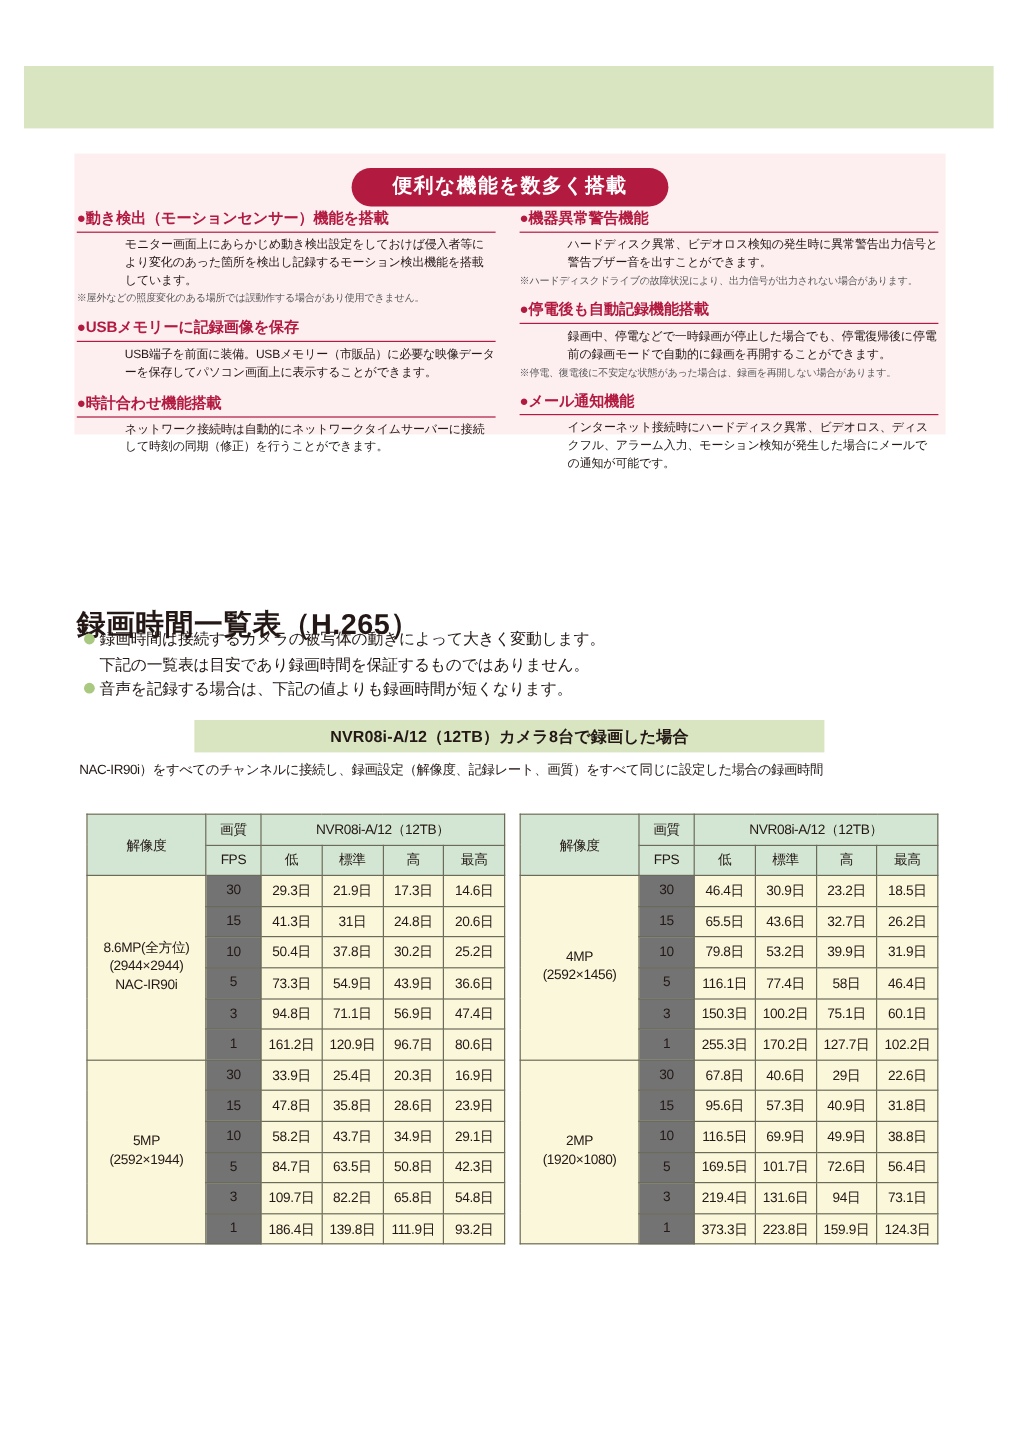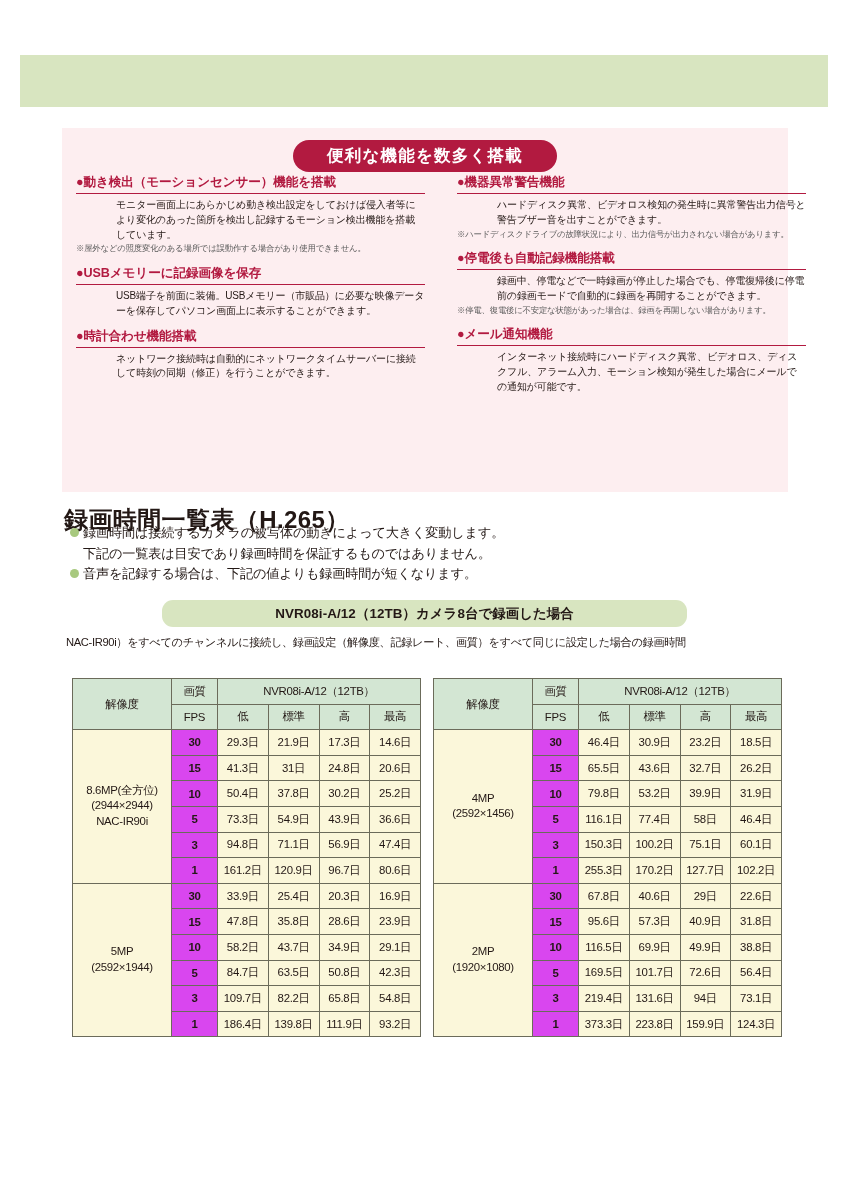--- a/index.html
+++ b/index.html
@@ -26,21 +26,21 @@
     height: 52px;
     background: #d8e5c0;
   }
 
   
   .features-panel {
     position: absolute;
     left: 62px;
     top: 128px;
     width: 726px;
-    height: 364px;
+    height: 234px;
     background: #fdeef0;
   }
 
   .pill-wrap {
     position: absolute;
     left: 0;
     top: 12px;
     width: 726px;
     text-align: center;
   }
@@ -55,22 +55,22 @@
     border-radius: 16px;
     line-height: 1.25;
   }
 
   .feat-cols {
     position: absolute;
     left: 0;
     top: 46px;
     width: 726px;
     display: flex;
-    gap: 32px;
-    padding: 0 14px;
+    gap: 20px;
+    padding: 0 2px;
     box-sizing: border-box;
   }
   .feat-col {
     width: 349px;
     flex: 0 0 349px;
   }
 
   .feat-block { margin-bottom: 9px; }
 
   .feat-head {
@@ -143,21 +143,20 @@
     width: 525px;
     height: 27px;
     background: #d8e5c0;
     display: flex;
     align-items: center;
     justify-content: center;
     font-size: 13.4px;
     font-weight: bold;
     letter-spacing: 0.1px;
     color: #231815;
-    border-radius: 11px;
   }
 
   .model-desc {
     position: absolute;
     left: 66px;
     top: 633px;
     width: 730px;
     font-size: 11.2px;
     line-height: 1.62;
     letter-spacing: -0.35px;
@@ -200,21 +199,21 @@
   th.hdr-fps { width: 45px; }
   th.hdr-q   { width: 51.5px; }
 
   td.res-cell {
     background: #fbf7da;
     font-size: 11.4px;
     line-height: 1.4;
     letter-spacing: -0.4px;
     vertical-align: middle;
   }
-  td.fps-cell { background: #d946ef; font-weight: bold; }
+  td.fps-cell { background: #737373; }
   td.val-cell {
     background: #fbf7da;
     text-align: right;
     padding-right: 4px;
     letter-spacing: -0.45px;
   }
   tr.thick-top > td, tr.thick-top > th {
     border-top: 1.6px solid #3a3a32;
   }
 </style>

